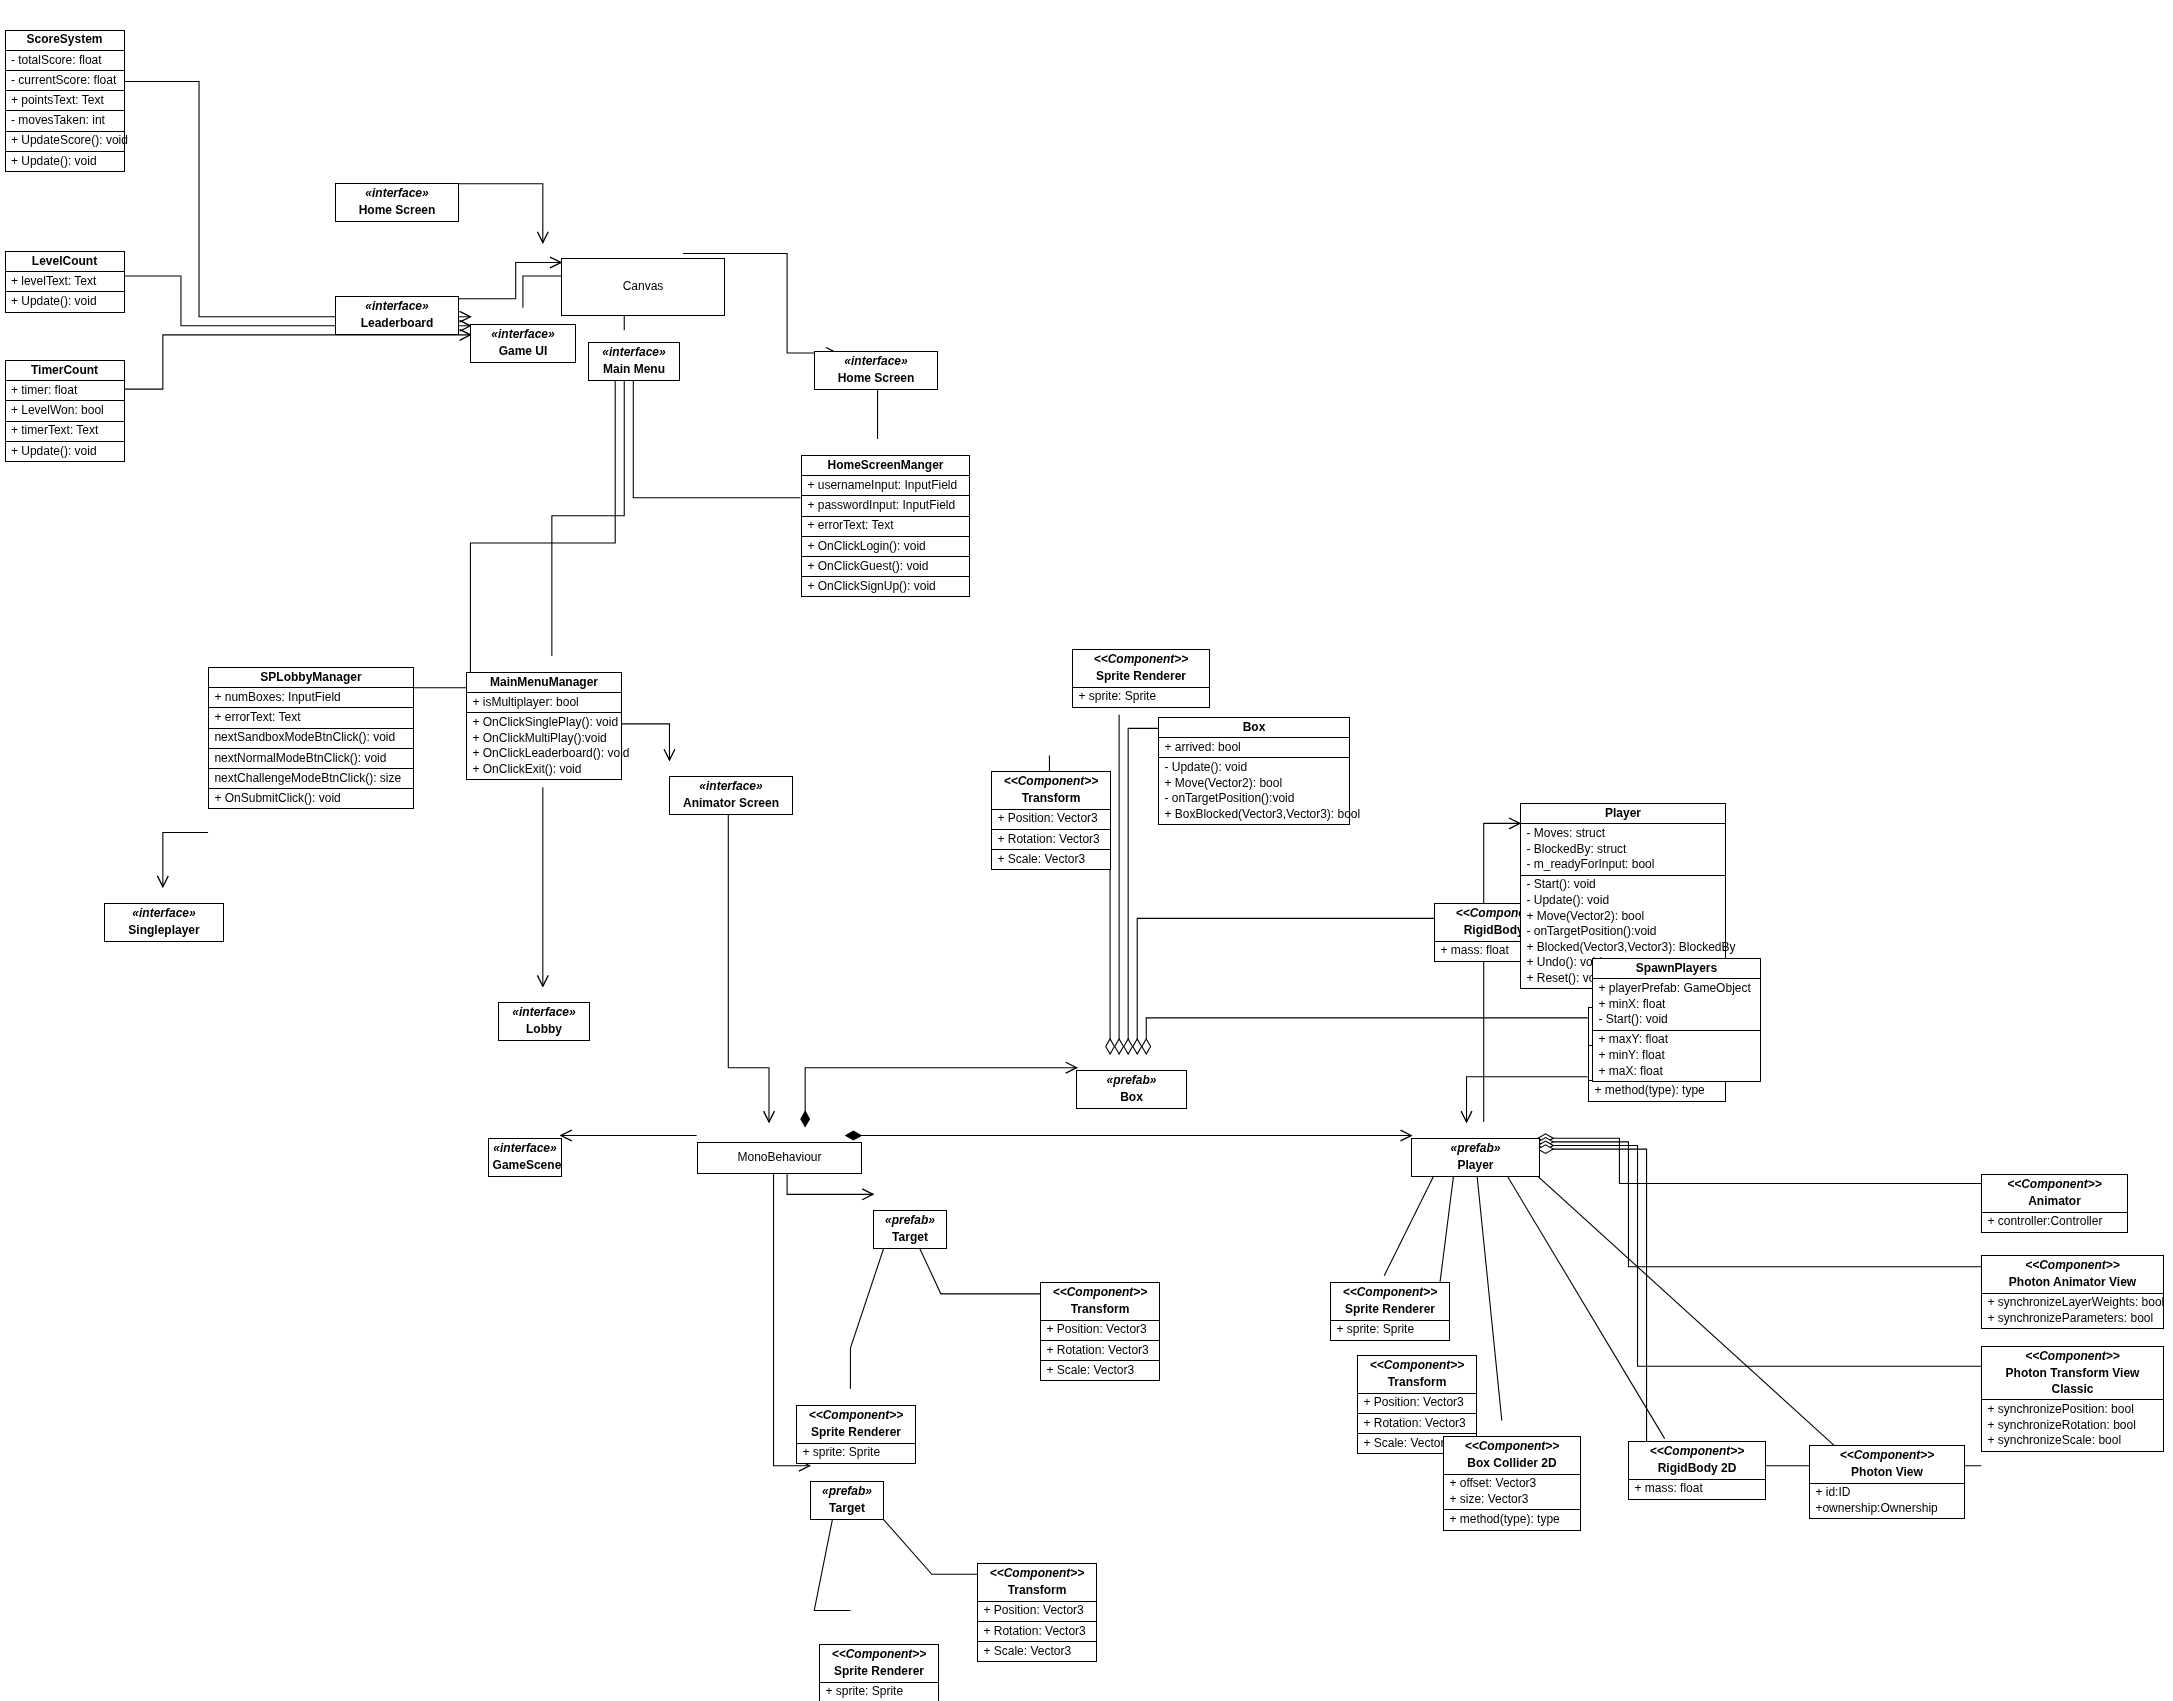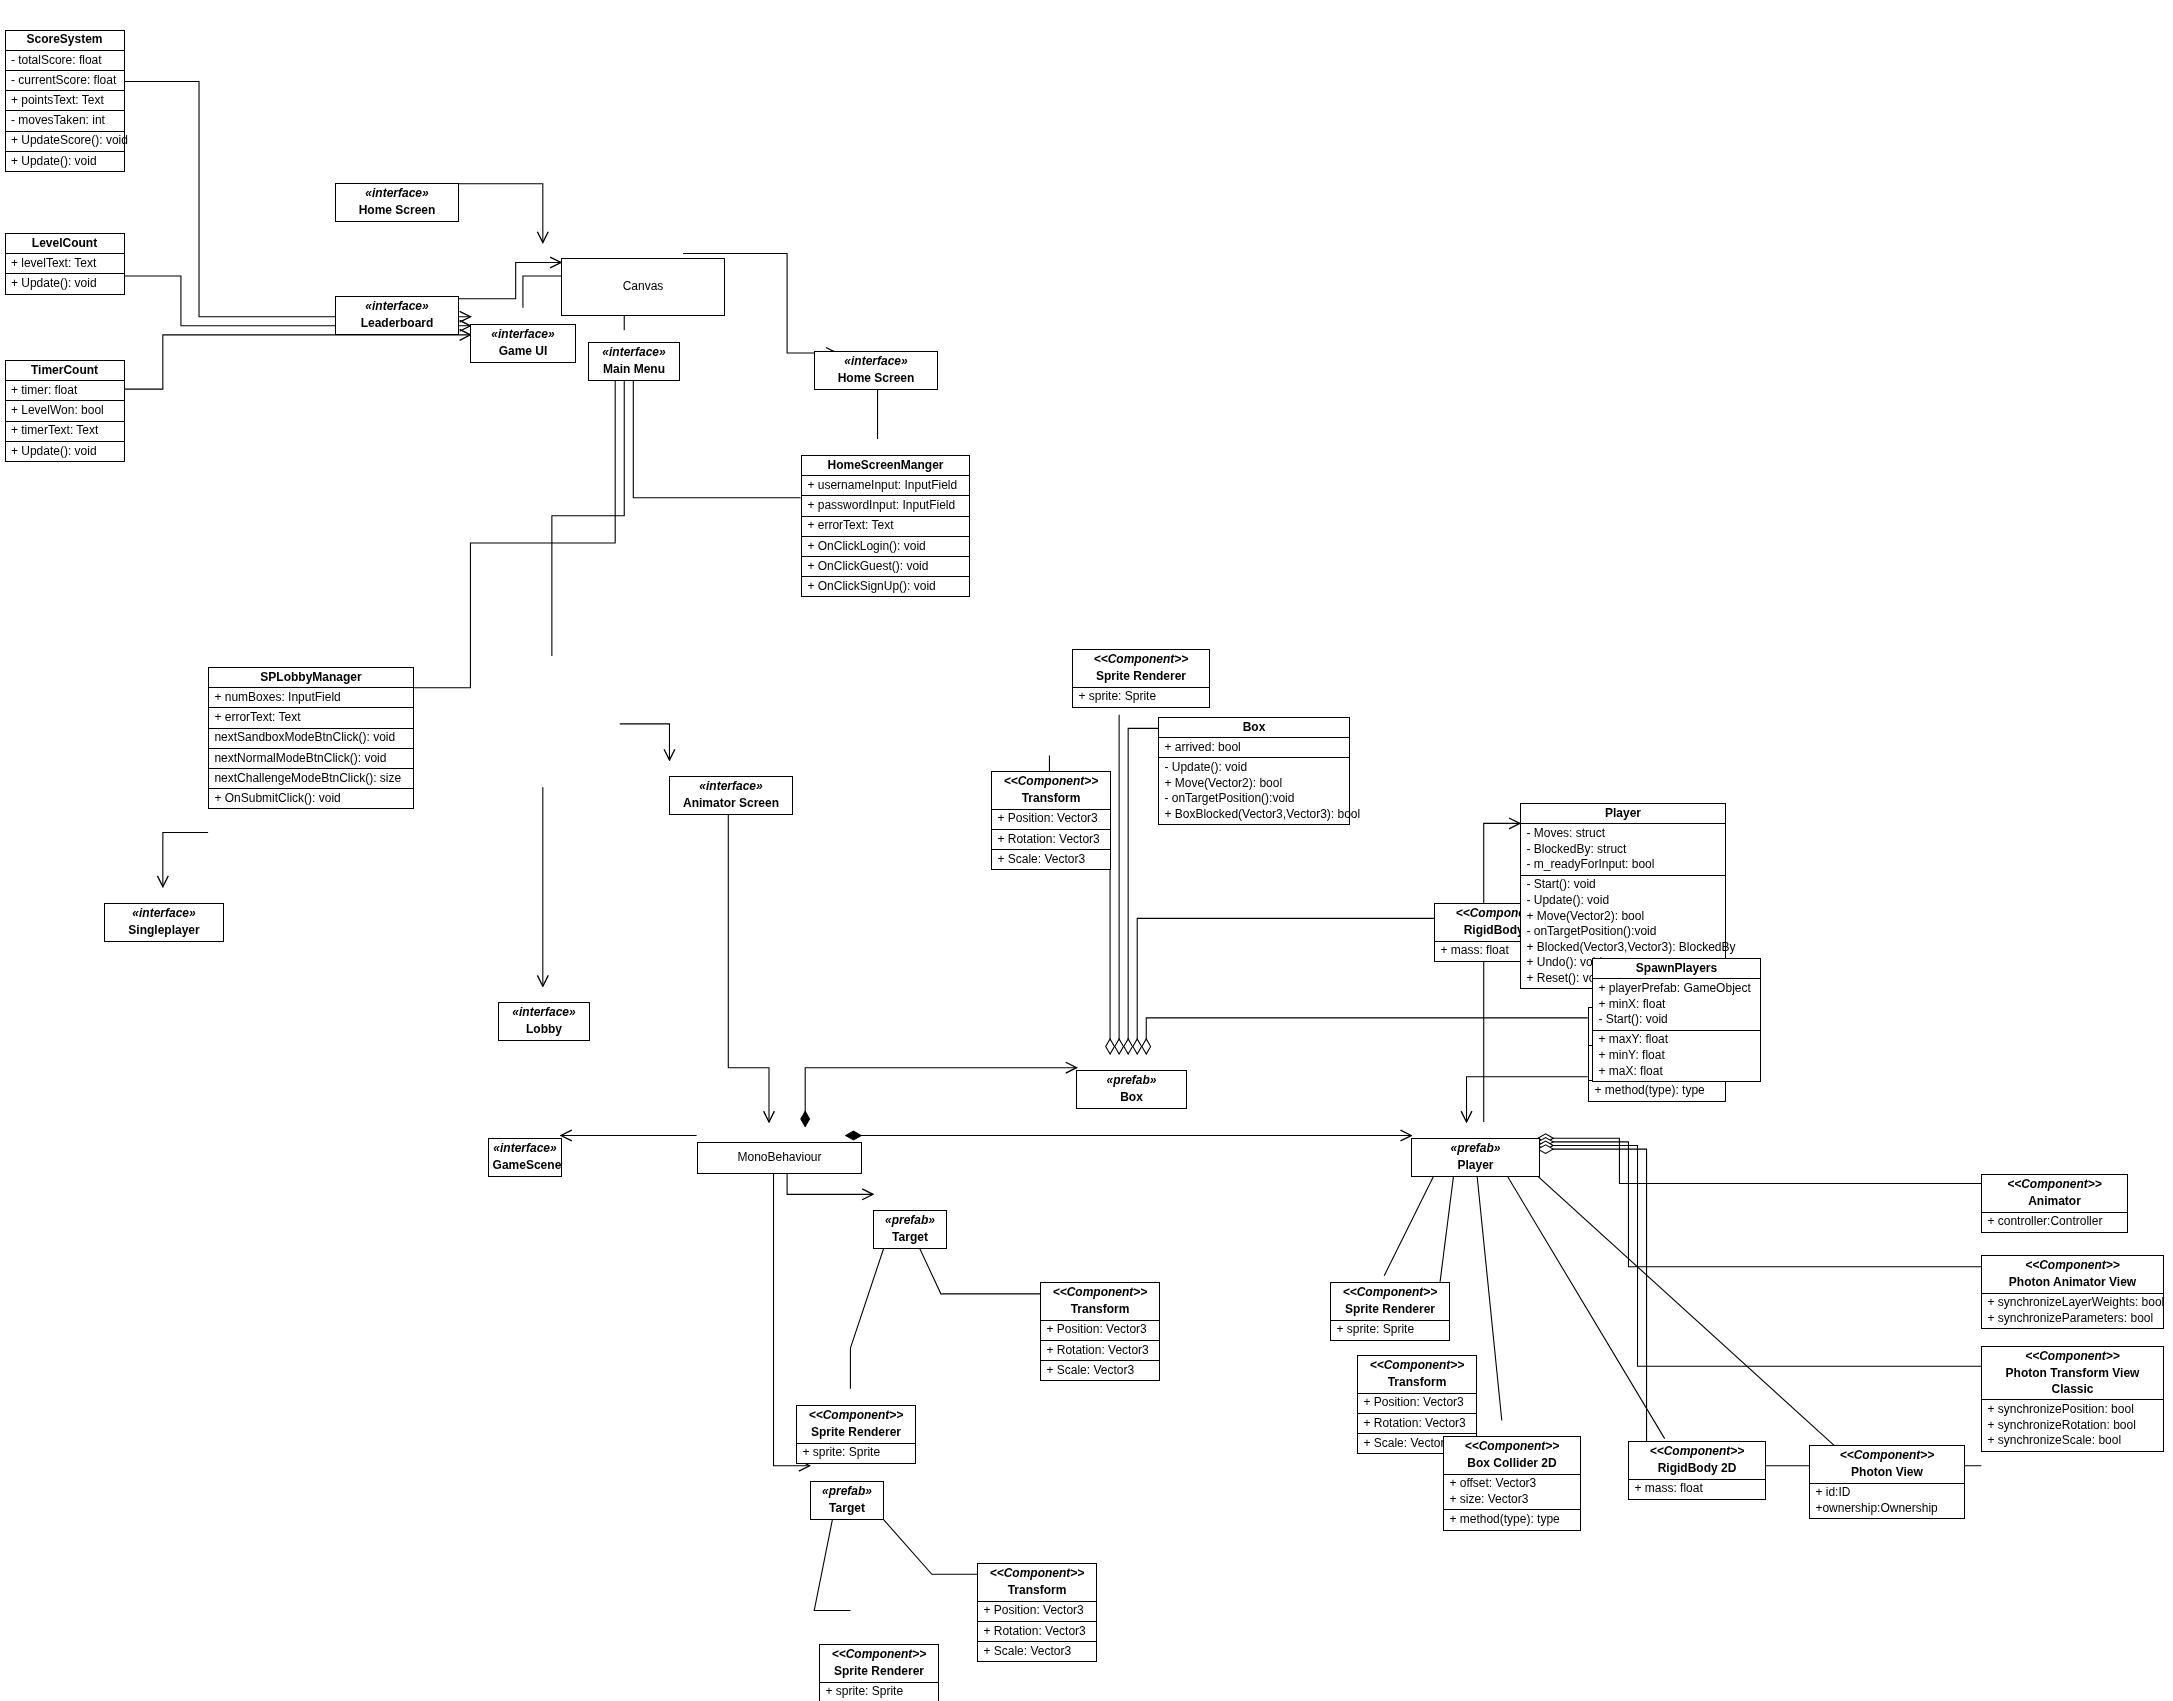--- a/index.html
+++ b/index.html
@@ -102,21 +102,21 @@
         <div>- movesTaken: int</div>
       </div>
   <div class="sec">
         <div>+ UpdateScore(): void</div>
       </div>
   <div class="sec">
         <div>+ Update(): void</div>
       </div>
 </div>
 
-<div class="box" style="left:4.5px;top:217px;width:118px">
+<div class="box" style="left:4.5px;top:235px;width:118px">
   <div class="title">LevelCount</div>
   <div class="sec">
         <div>+ levelText: Text</div>
       </div>
   <div class="sec">
         <div>+ Update(): void</div>
       </div>
 </div>
 
 <div class="box" style="left:4.5px;top:344px;width:118px">
@@ -206,20 +206,32 @@
   <div class="sec">
         <div>+ OnSubmitClick(): void</div>
       </div>
 </div>
 
 <div class="box" style="left:104px;top:887px;width:118px">
   <div class="stereo">«interface»</div>
   <div class="title" style="border:none">Singleplayer</div>
 </div>
 
+<div class="box" style="left:466px;top:656px;width:154px">
+  <div class="title">MainMenuManager</div>
+  <div class="sec">
+        <div>+ isMultiplayer: bool</div>
+      </div>
+  <div class="sec">
+    <div>+ OnClickSinglePlay(): void</div>
+    <div>+ OnClickMultiPlay():void</div>
+    <div>+ OnClickLeaderboard(): void</div>
+    <div>+ OnClickExit(): void</div>
+  </div>
+</div>
 
 <div class="box" style="left:669px;top:760px;width:122px">
   <div class="stereo">«interface»</div>
   <div class="title" style="border:none">Animator Screen</div>
 </div>
 
 <div class="box" style="left:498px;top:986px;width:90px">
   <div class="stereo">«interface»</div>
   <div class="title" style="border:none">Lobby</div>
 </div>

